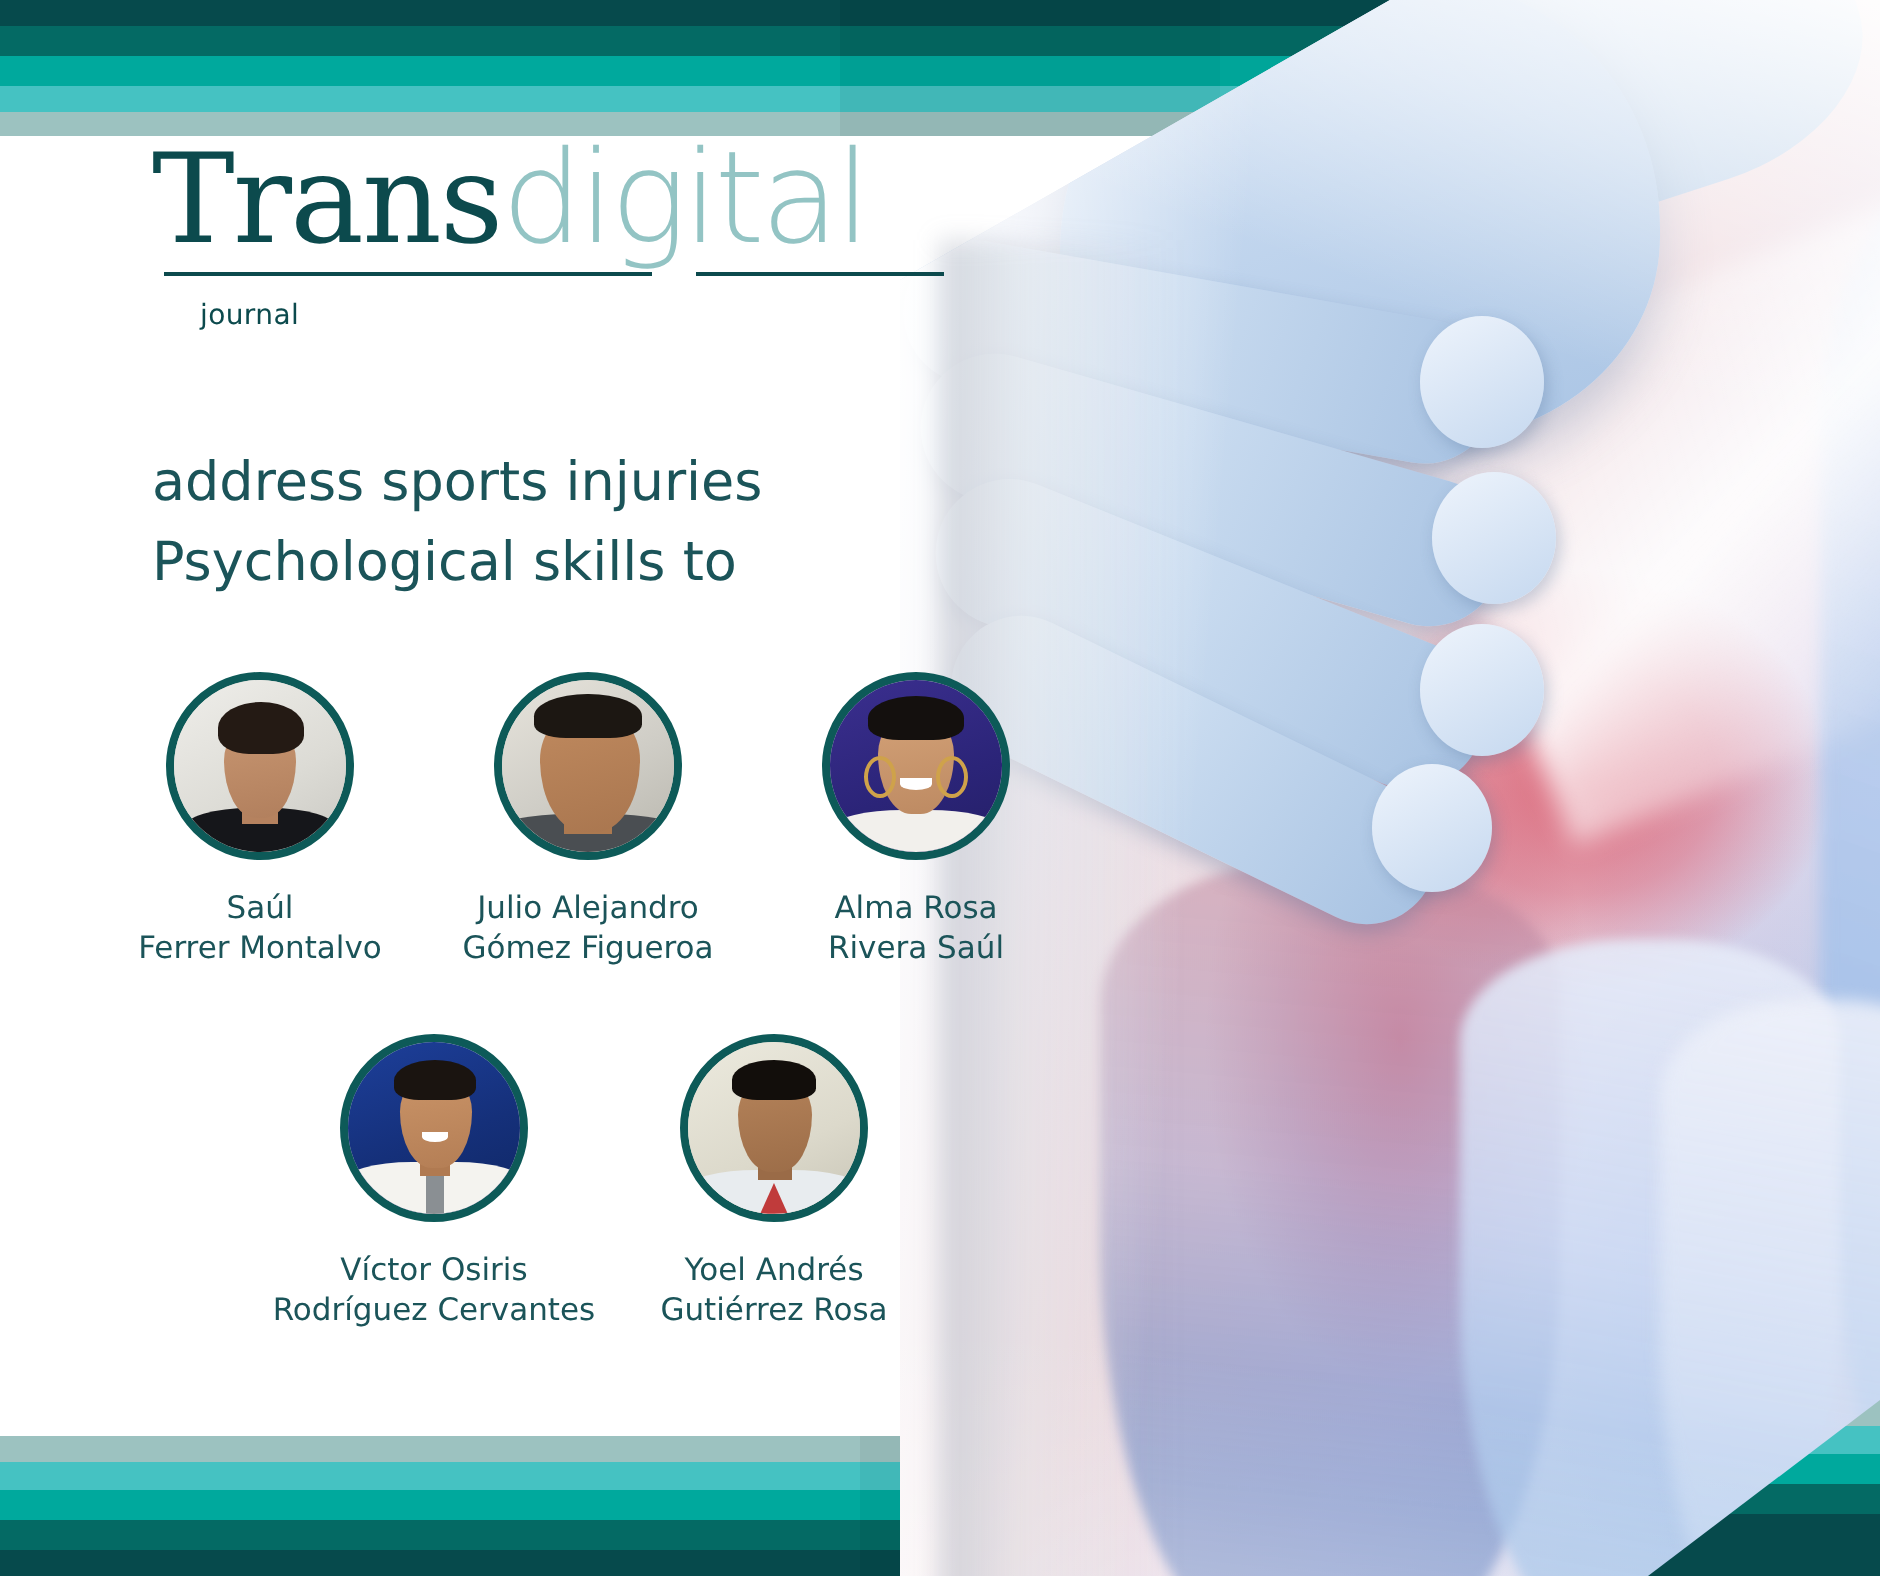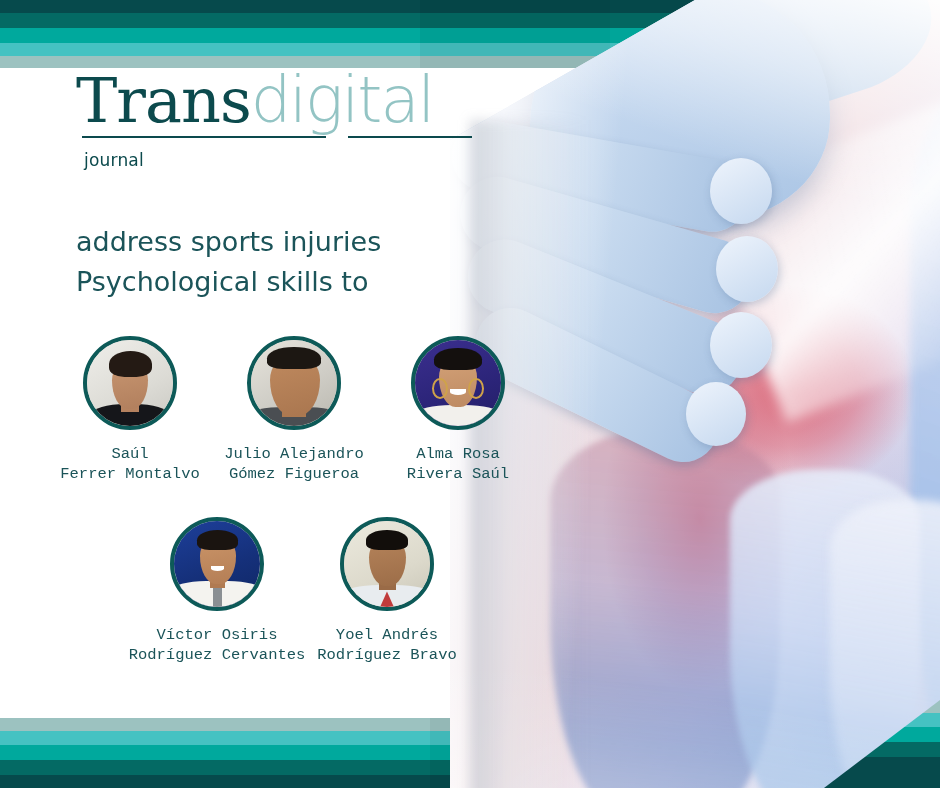--- a/index.html
+++ b/index.html
@@ -139,26 +139,26 @@
   
   .content{position:absolute;left:0;top:0;width:540px;height:788px;z-index:5;}
 
   .logo{position:absolute;left:76px;top:68px;width:400px;}
   .logo-word{font-family:"DejaVu Serif","Liberation Serif",serif;font-size:62px;line-height:1;letter-spacing:-1px;white-space:nowrap;}
   .logo-trans{color:#0c4a4d;font-weight:400;}
   .logo-digital{color:#93c4c4;font-family:"DejaVu Sans","Liberation Sans",sans-serif;font-weight:300;font-size:64px;letter-spacing:-2px;text-align:center;}
   .logo-rules{position:relative;height:10px;margin-top:2px;width:400px;}
   .rule-a{position:absolute;left:6px;top:2px;width:244px;height:2px;background:#0c4a4d;}
   .rule-b{position:absolute;left:272px;top:2px;width:124px;height:2px;background:#0c4a4d;}
-  .logo-journal{font-size:17px;color:#0c4a4d;margin-top:6px;margin-left:8px;letter-spacing:.2px;font-weight:400;}
+  .logo-journal{font-size:14px;color:#0c4a4d;margin-top:6px;margin-left:24px;letter-spacing:.2px;font-weight:400;}
 
   .title{position:absolute;left:76px;top:222px;width:400px;color:#1b5459;font-size:27px;line-height:1.48;font-weight:400;}
 
   .authors{position:absolute;left:0;top:336px;width:540px;}
-  .row{display:flex;font-family:Liberation Mono, monospace;}
+  .row{display:flex;}
   .row1{padding-left:48px;}
   .row2{padding-left:132px;margin-top:32px;}
   .author{width:170px;display:flex;flex-direction:column;align-items:center;}
   .avatar{
     width:86px;height:86px;border-radius:50%;border:4px solid #0d5a58;
     overflow:hidden;position:relative;background:#d8d8d4;
   }
   .avatar .ph{position:absolute;inset:0;}
 
   
@@ -385,21 +385,21 @@
               <div class="bg"></div>
                 <div class="shirt"></div>
                 <div class="collar"></div>
                 <div class="neck"></div>
                 <div class="face"></div>
                 <div class="hair"></div>
             </div>
           </div>
           <div class="aname">
             <div>Yoel Andrés</div>
-            <div>Rodríguez Bravo</div>
+            <div>Gutiérrez Rosa</div>
           </div>
         </div>
 
       </div>
 
     </div>
   </div>
 
 </div>
 

